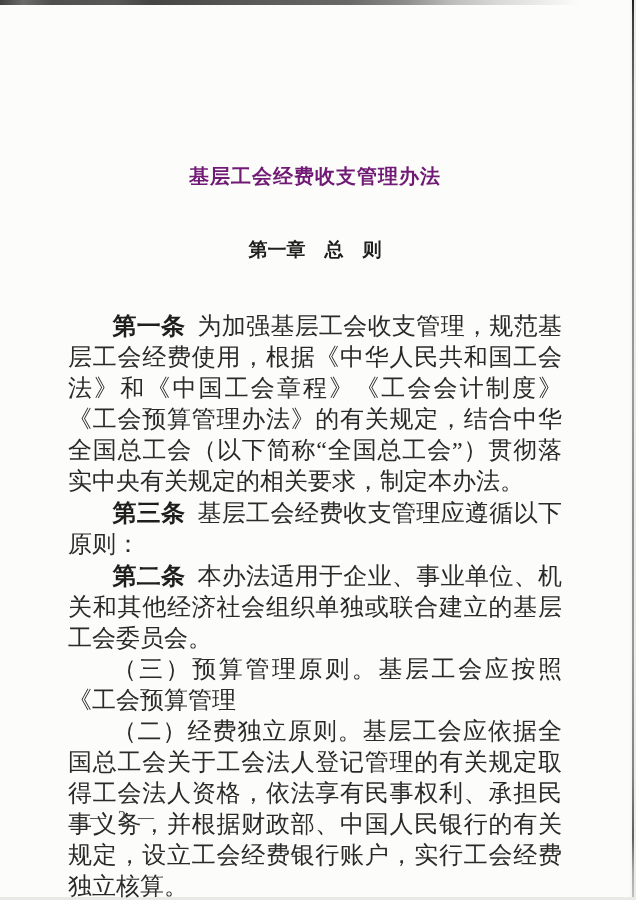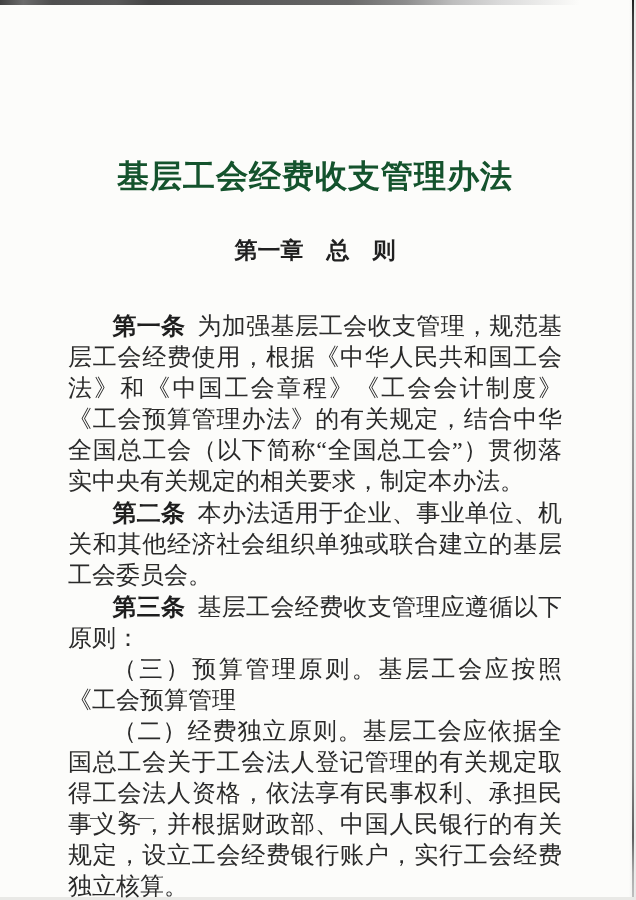--- a/index.html
+++ b/index.html
@@ -42,31 +42,31 @@
     width: 636px; height: 3px;
     background: #e9e9e6;
   }
   
   .doc-title {
     position: absolute; top: 158px; left: 68px; width: 494px;
     margin: 0;
     text-align: center;
     font-family: "Liberation Sans", sans-serif;
     font-weight: bold;
-    font-size: 32px; line-height: 36px;
+    font-size: 20px; line-height: 36px;
     letter-spacing: 1px;
-    color: #14532d;
+    color: #701a75;
   }
   .chapter-heading {
     position: absolute; top: 236px; left: 68px; width: 494px;
     margin: 0;
     text-align: center;
     font-family: "Liberation Sans", sans-serif;
     font-weight: bold;
-    font-size: 23px; line-height: 28px;
+    font-size: 19px; line-height: 28px;
     color: #202020;
   }
   .doc-body {
     position: absolute; top: 266px; left: 68px; width: 494px;
     font-size: 24px; line-height: 31px;
     text-align: justify;
     text-justify: inter-ideograph;
     color: #2a2a2a;
     margin-top: 44px;
   }
@@ -97,21 +97,21 @@
   <div class="scan-right-halo"></div>
   <div class="scan-right-line"></div>
   <div class="scan-bottom-band"></div>
 
   <h1 class="doc-title">基层工会经费收支管理办法</h1>
 
   <h2 class="chapter-heading">第一章　总　则</h2>
 
   <div class="doc-body">
     <p><span class="para-label">第一条</span><span>为加强基层工会收支管理，规范基层工会经费使用，根据《中华人民共和国工会法》和《中国工会章程》《工会会计制度》《工会预算管理办法》的有关规定，结合中华全国总工会（以下简称“全国总工会”）贯彻落实中央有关规定的相关要求，制定本办法。</span></p>
+    <p><span class="para-label">第三条</span><span>基层工会经费收支管理应遵循以下原则：</span></p>
     <p><span class="para-label">第二条</span><span>本办法适用于企业、事业单位、机关和其他经济社会组织单独或联合建立的基层工会委员会。</span></p>
-    <p><span class="para-label">第三条</span><span>基层工会经费收支管理应遵循以下原则：</span></p>
     <p><span>（三）预算管理原则。基层工会应按照《工会预算管理</span></p>
     <p><span>（二）经费独立原则。基层工会应依据全国总工会关于工会法人登记管理的有关规定取得工会法人资格，依法享有民事权利、承担民事义务，并根据财政部、中国人民银行的有关规定，设立工会经费银行账户，实行工会经费独立核算。</span></p>
   </div>
 
   <div class="page-number">— 2 —</div>
 
 </div>
 
 </body></html>

